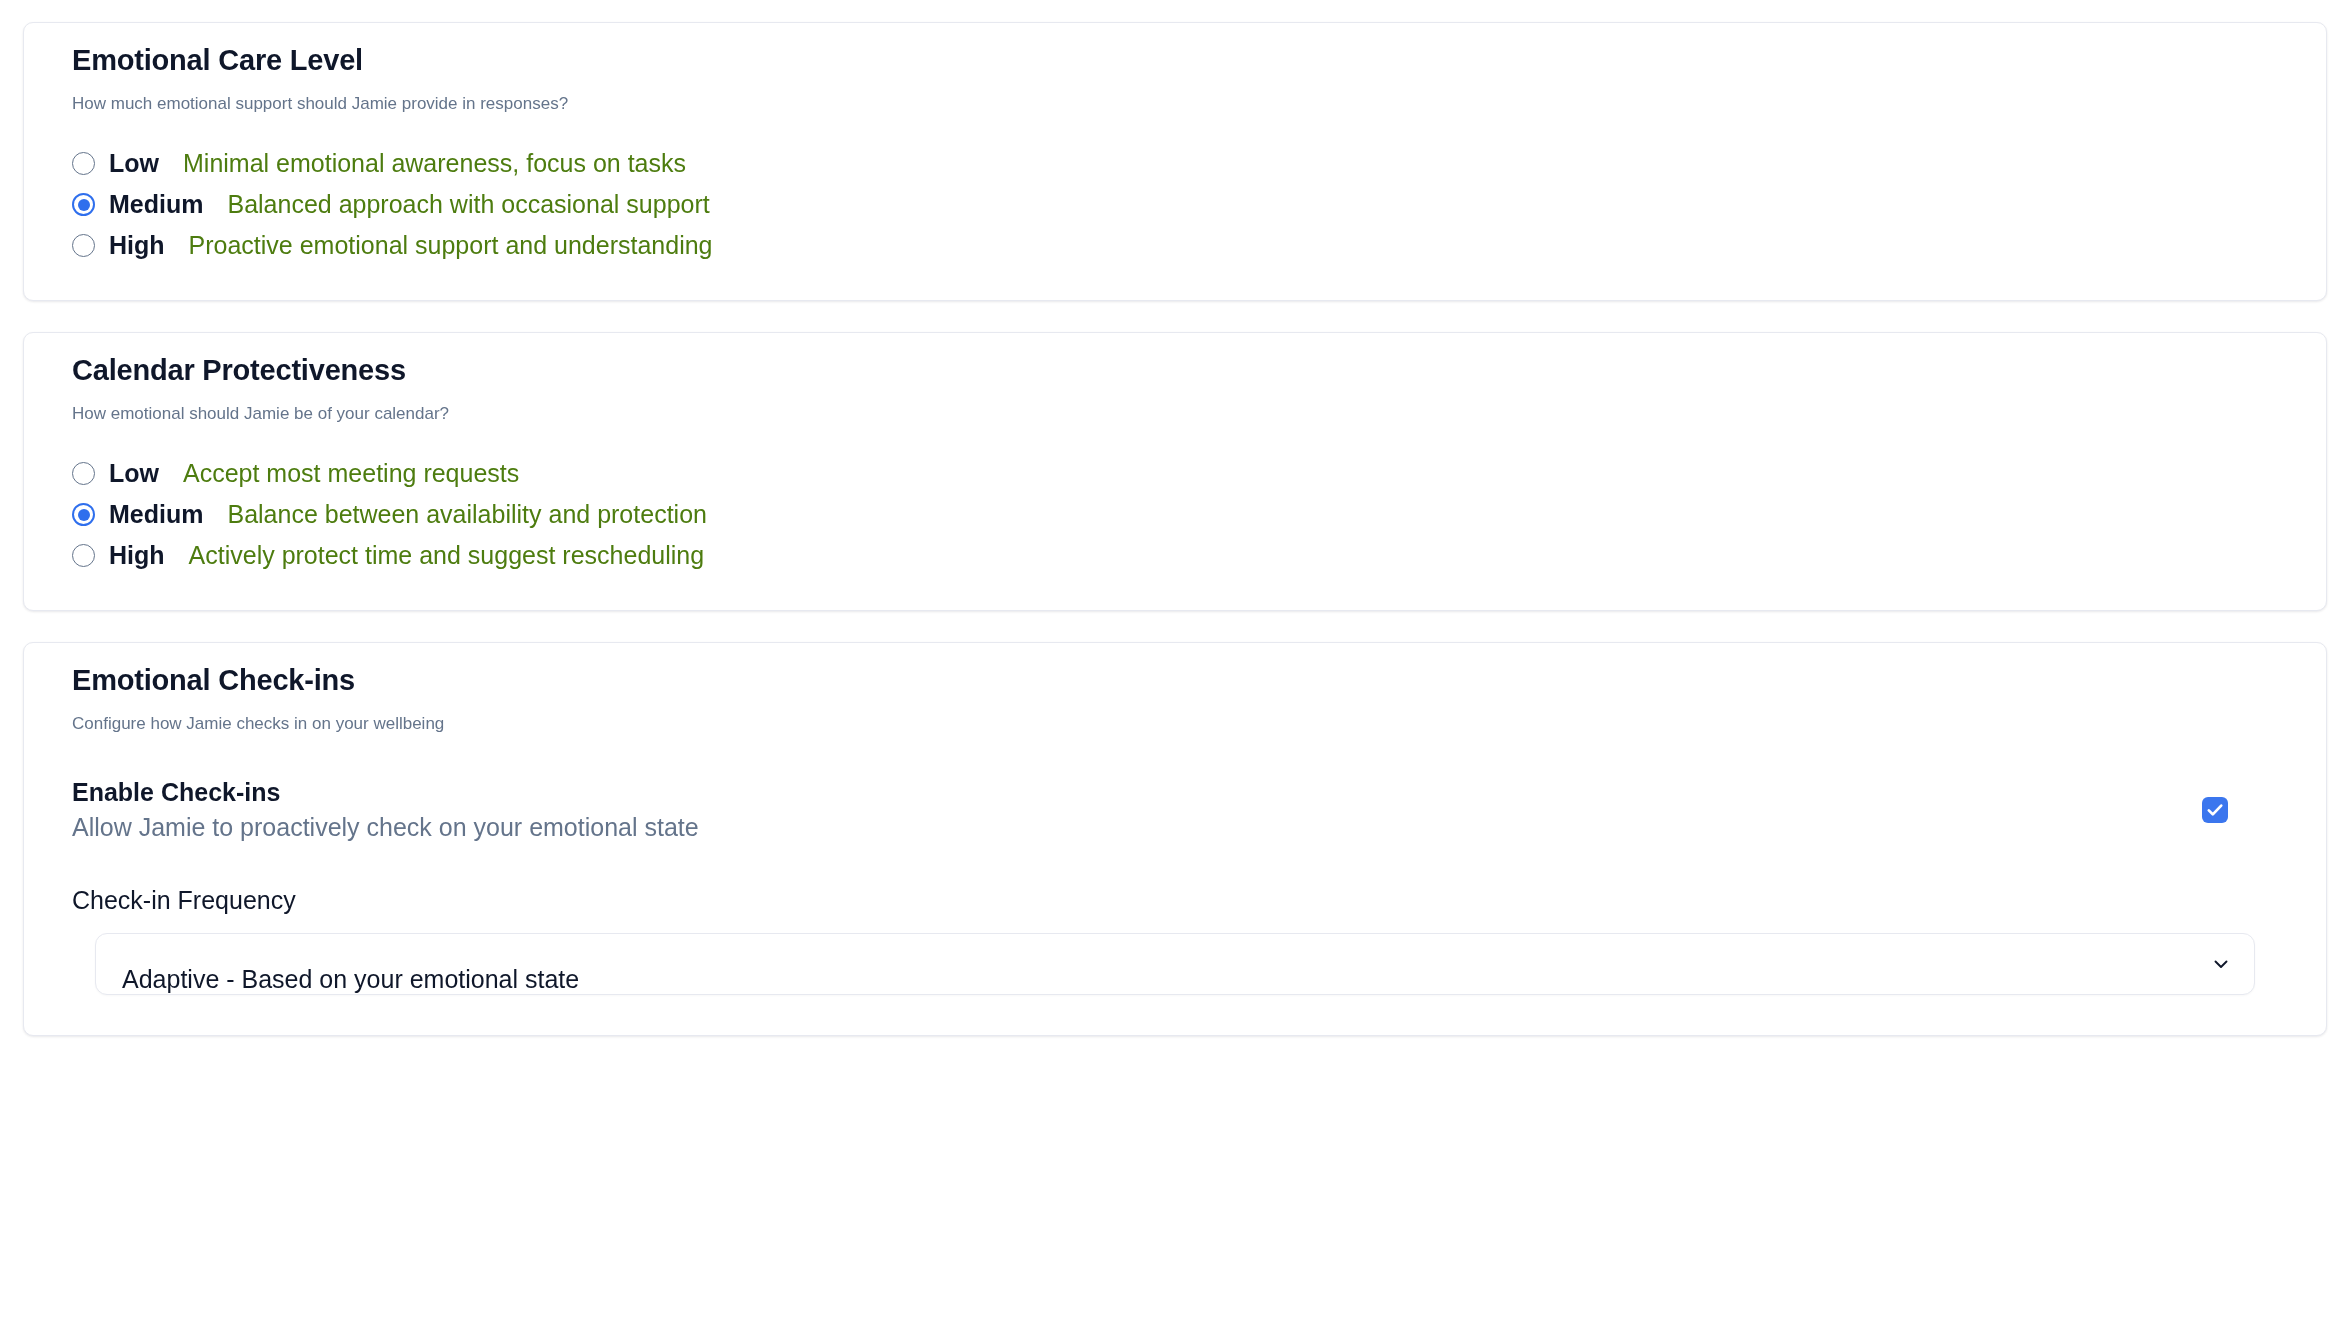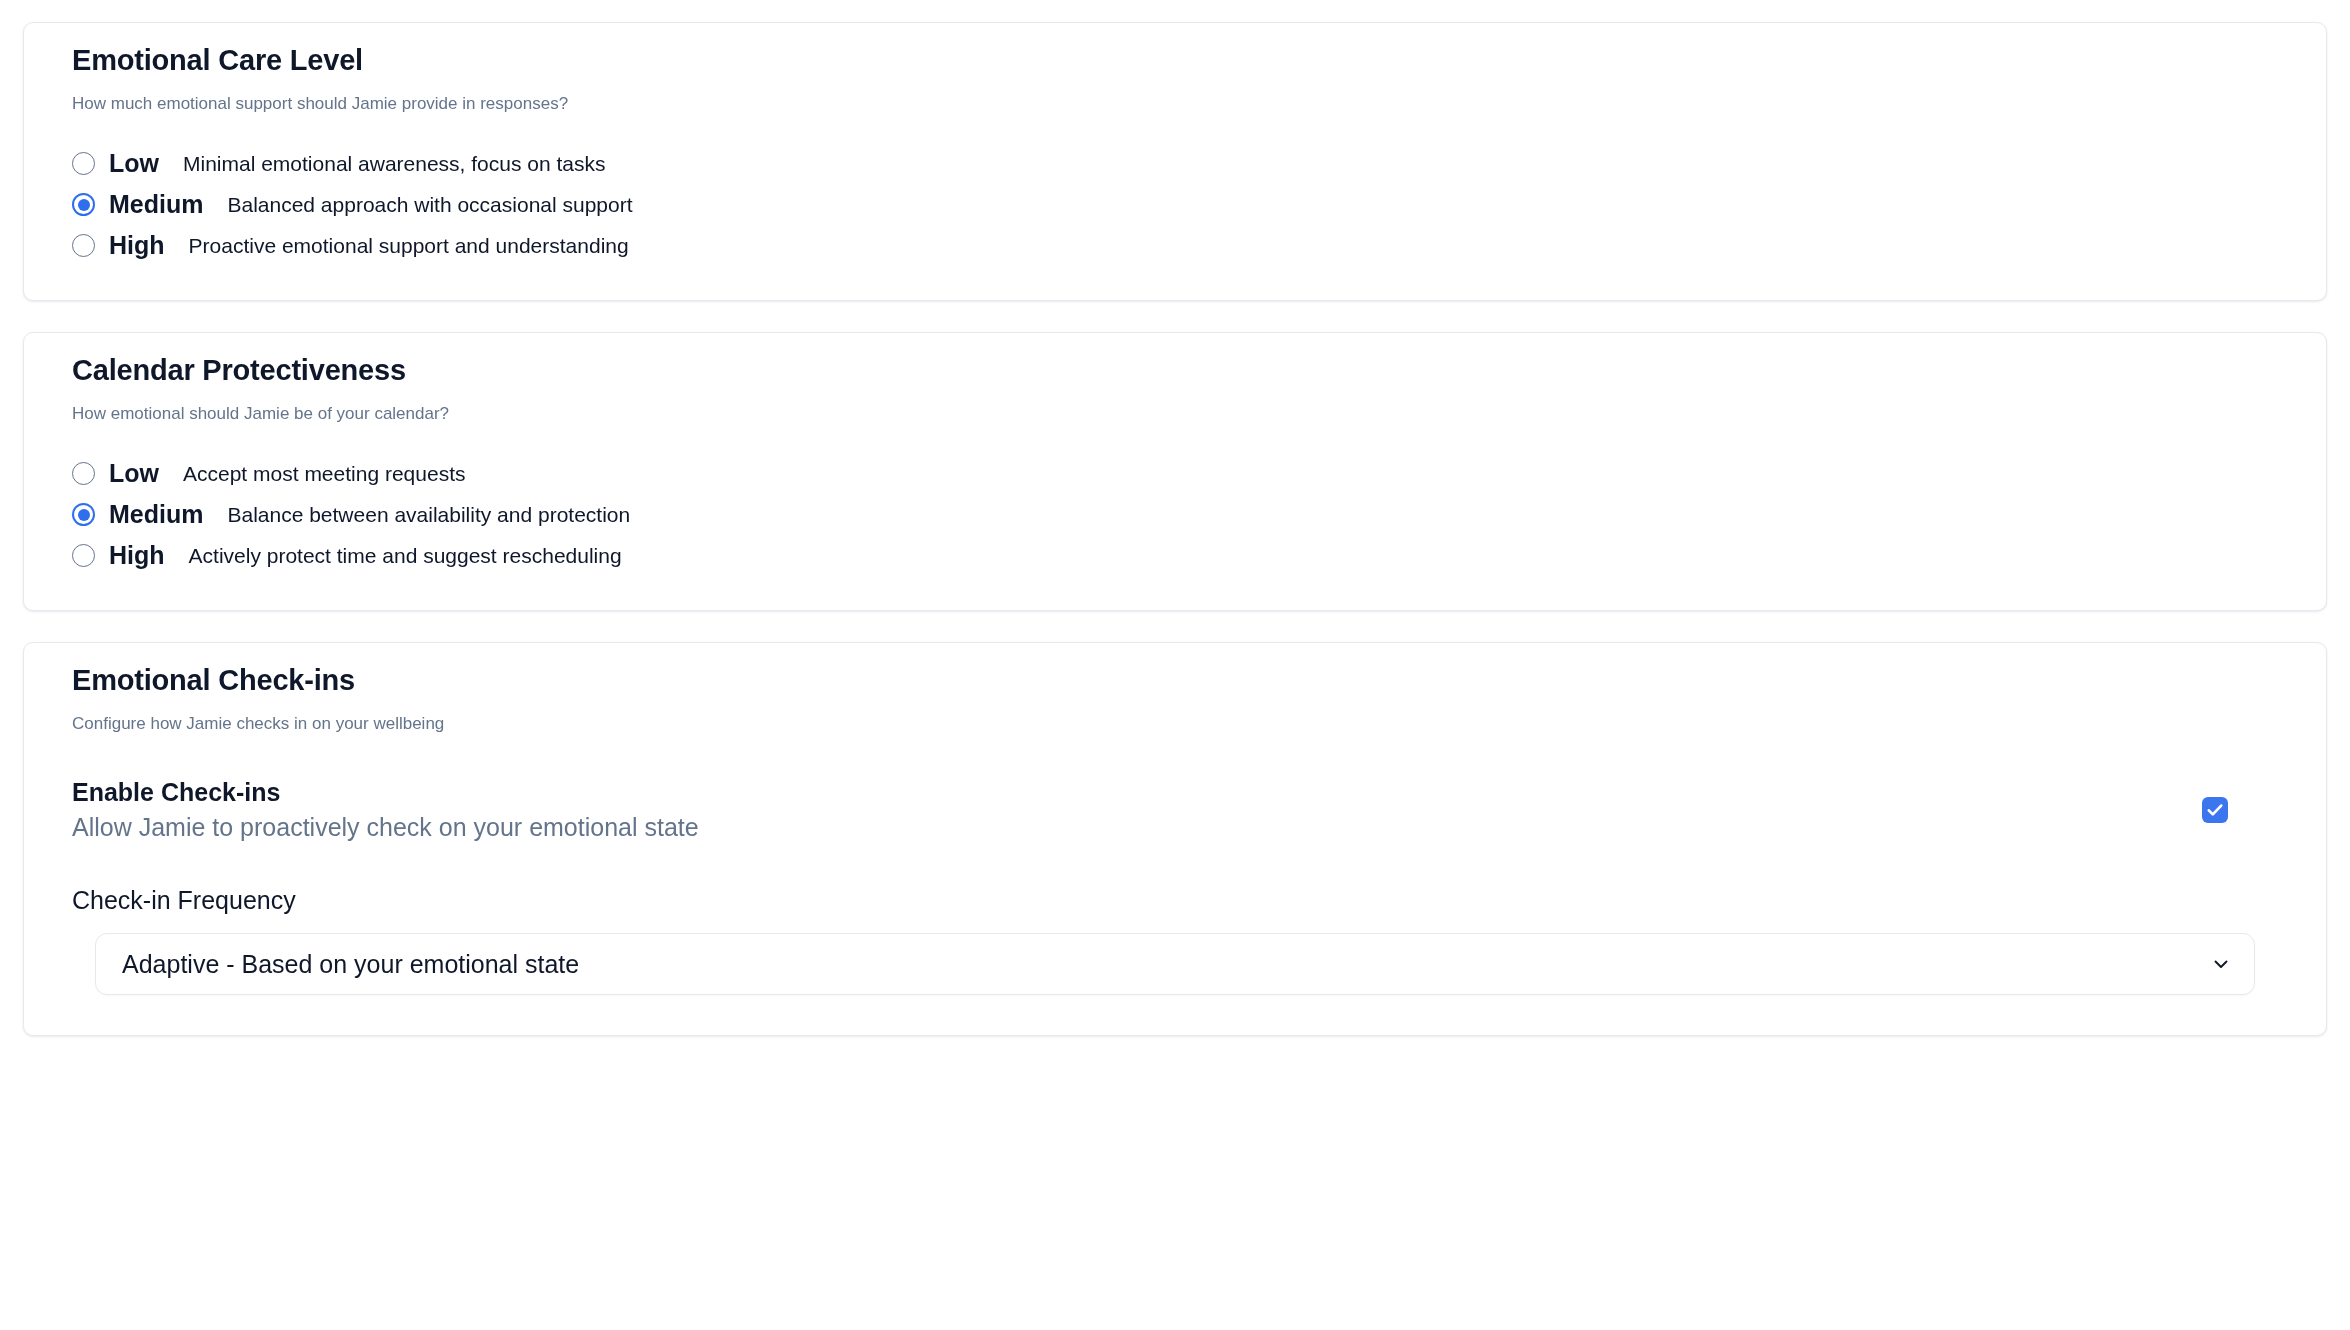--- a/index.html
+++ b/index.html
@@ -89,23 +89,23 @@
   }
 
   .radio-label {
     font-size: 25px;
     font-weight: 700;
     color: #0f172a;
     white-space: nowrap;
   }
 
   .radio-desc {
-    font-size: 21px;
-    font-weight: 400;
-    color: #0f172a;
+    font-size: 25px;
+    font-weight: 400;
+    color: #4d7c0f;
     margin-left: 10px;
     white-space: nowrap;
   }
 
   
   .toggle-row {
     margin-top: 44px;
     display: flex;
     align-items: center;
     justify-content: space-between;
@@ -154,21 +154,21 @@
     margin-left: 23px;
   }
 
   .select-box {
     width: 100%;
     height: 62px;
     border: 1.5px solid #e7e9f0;
     border-radius: 12px;
     background: #ffffff;
     display: flex;
-    align-items: center;
+    align-items: flex-end;
     padding: 0 26px;
     font-size: 25px;
     color: #0f172a;
     cursor: pointer;
     box-shadow: 0 1px 2px rgba(15, 23, 42, 0.03);
   }
 
   .chevron {
     position: absolute;
     right: 22px;

